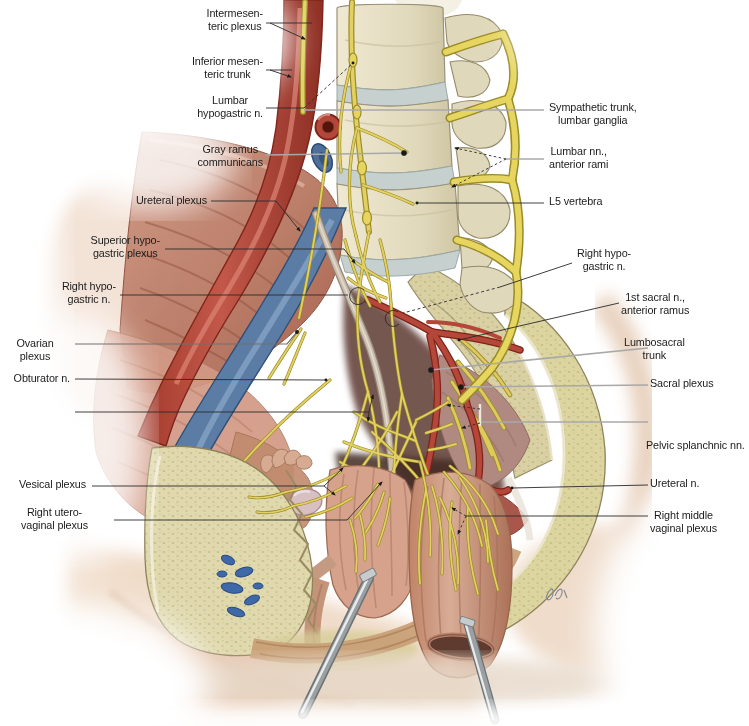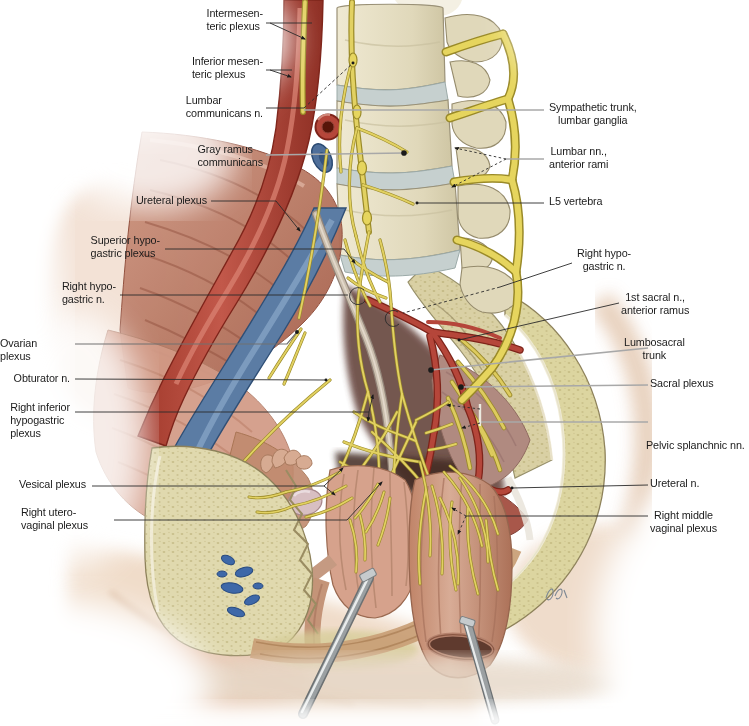--- a/index.html
+++ b/index.html
@@ -1,21 +1,21 @@
 <!DOCTYPE html>
 <html><head>
 <meta charset="utf-8">
 <style>
   html,body{margin:0;padding:0;background:#fff;}
   #stage{position:relative;width:749px;height:726px;background:#ffffff;overflow:hidden;
          font-family:"Liberation Sans",sans-serif;}
   #art{position:absolute;left:0;top:0;}
   .lbl{position:absolute;font-size:10.8px;line-height:13px;color:#1b1b1b;
        white-space:pre-line;letter-spacing:-0.1px;}
-  .lbl.l{text-align:left;}
+  .lbl.l{text-align:center;}
   .lbl.r{text-align:center;}
 </style>
 </head>
 <body>
 
 <div id="stage">
 
 <svg id="art" width="749" height="726" viewBox="0 0 749 726">
 <defs>
   <linearGradient id="vertG" x1="0" y1="0" x2="1" y2="0">
@@ -433,35 +433,32 @@
   </g>
   <path d="M480,404 L480,426" stroke="#eceadf" stroke-width="2.4"></path>
   <path d="M480,409 L447,405" stroke="#2a2a2a" stroke-width="0.9" stroke-dasharray="2.5 2.5" marker-end="url(#ah)"></path>
   <path d="M480,423 L462,428" stroke="#2a2a2a" stroke-width="0.9" stroke-dasharray="2.5 2.5" marker-end="url(#ah)"></path>
 </g>
 </svg>
 
 <div class="lbl l" style="top:7px;right:486px">Intermesen-
 teric plexus</div>
 <div class="lbl l" style="top:55px;right:486px">Inferior mesen-
-teric plexus</div>
+teric trunk</div>
 <div class="lbl l" style="top:94px;right:486px">Lumbar
-communicans n.</div>
+hypogastric n.</div>
 <div class="lbl l" style="top:143px;right:486px">Gray ramus
 communicans</div>
 <div class="lbl l" style="top:194px;right:542px">Ureteral plexus</div>
 <div class="lbl l" style="top:234px;right:589px">Superior hypo-
 gastric plexus</div>
 <div class="lbl l" style="top:280px;right:633px">Right hypo-
 gastric n.</div>
 <div class="lbl l" style="top:337px;right:679px">Ovarian plexus</div>
 <div class="lbl l" style="top:372px;right:679px">Obturator n.</div>
-<div class="lbl l" style="top:401px;right:679px">Right inferior
-hypogastric
-plexus</div>
 <div class="lbl l" style="top:478px;right:663px">Vesical plexus</div>
 <div class="lbl l" style="top:506px;right:661px">Right utero-
 vaginal plexus</div>
 <div class="lbl r" style="top:101px;left:549px">Sympathetic trunk,
 lumbar ganglia</div>
 <div class="lbl r" style="top:145px;left:549px">Lumbar nn.,
 anterior rami</div>
 <div class="lbl r" style="top:195px;left:549px">L5 vertebra</div>
 <div class="lbl r" style="top:247px;left:577px">Right hypo-
 gastric n.</div>

